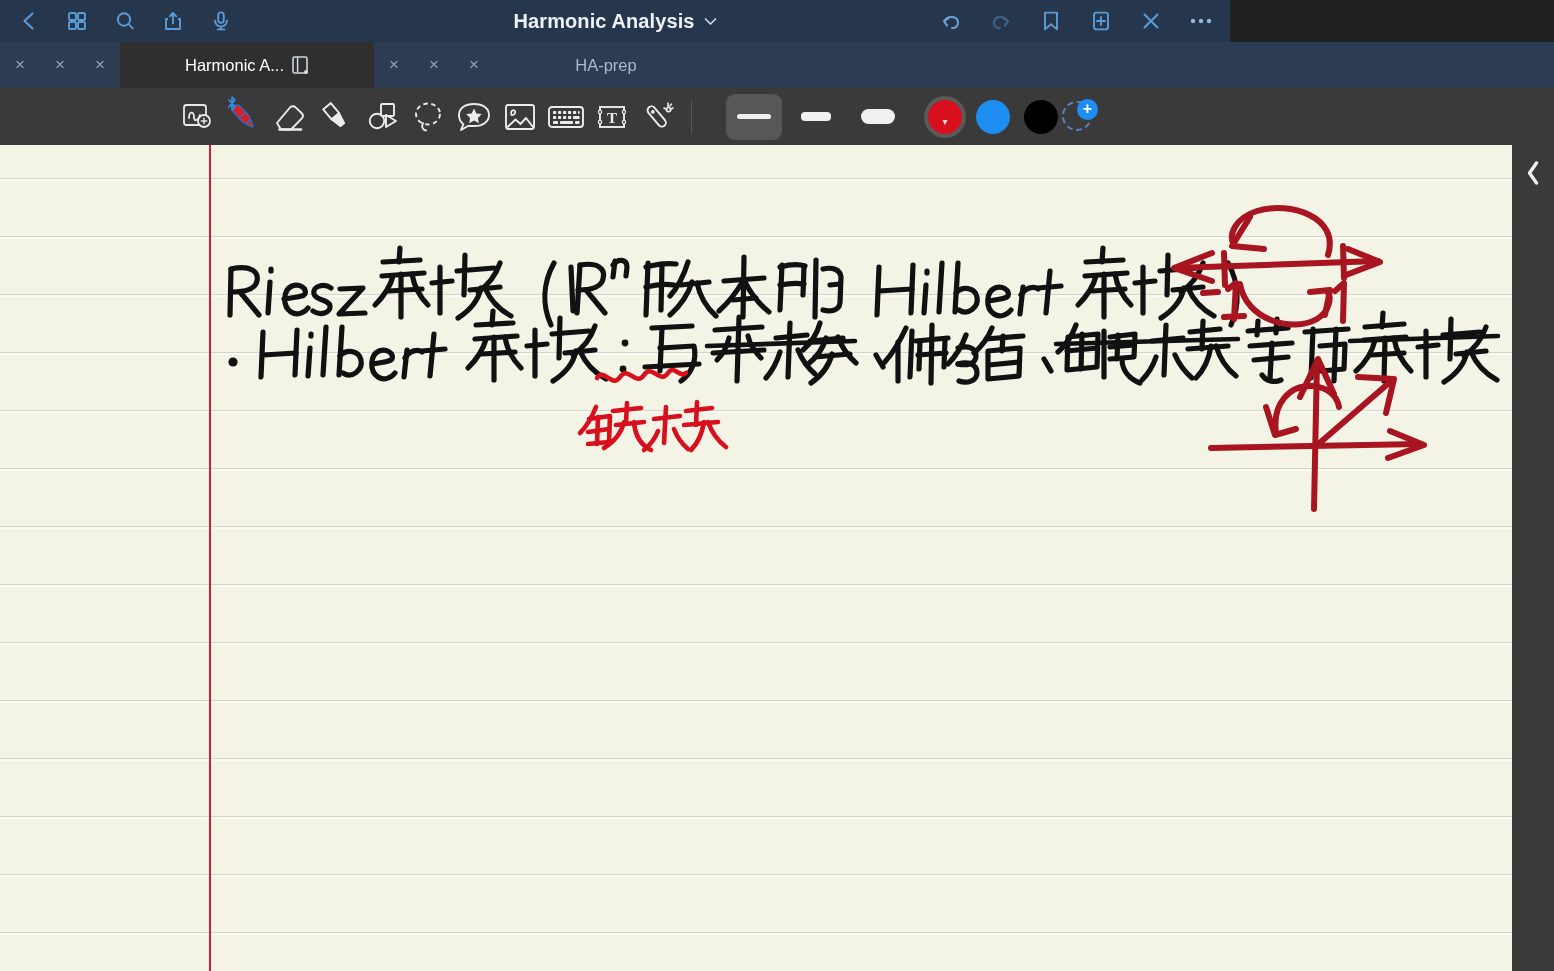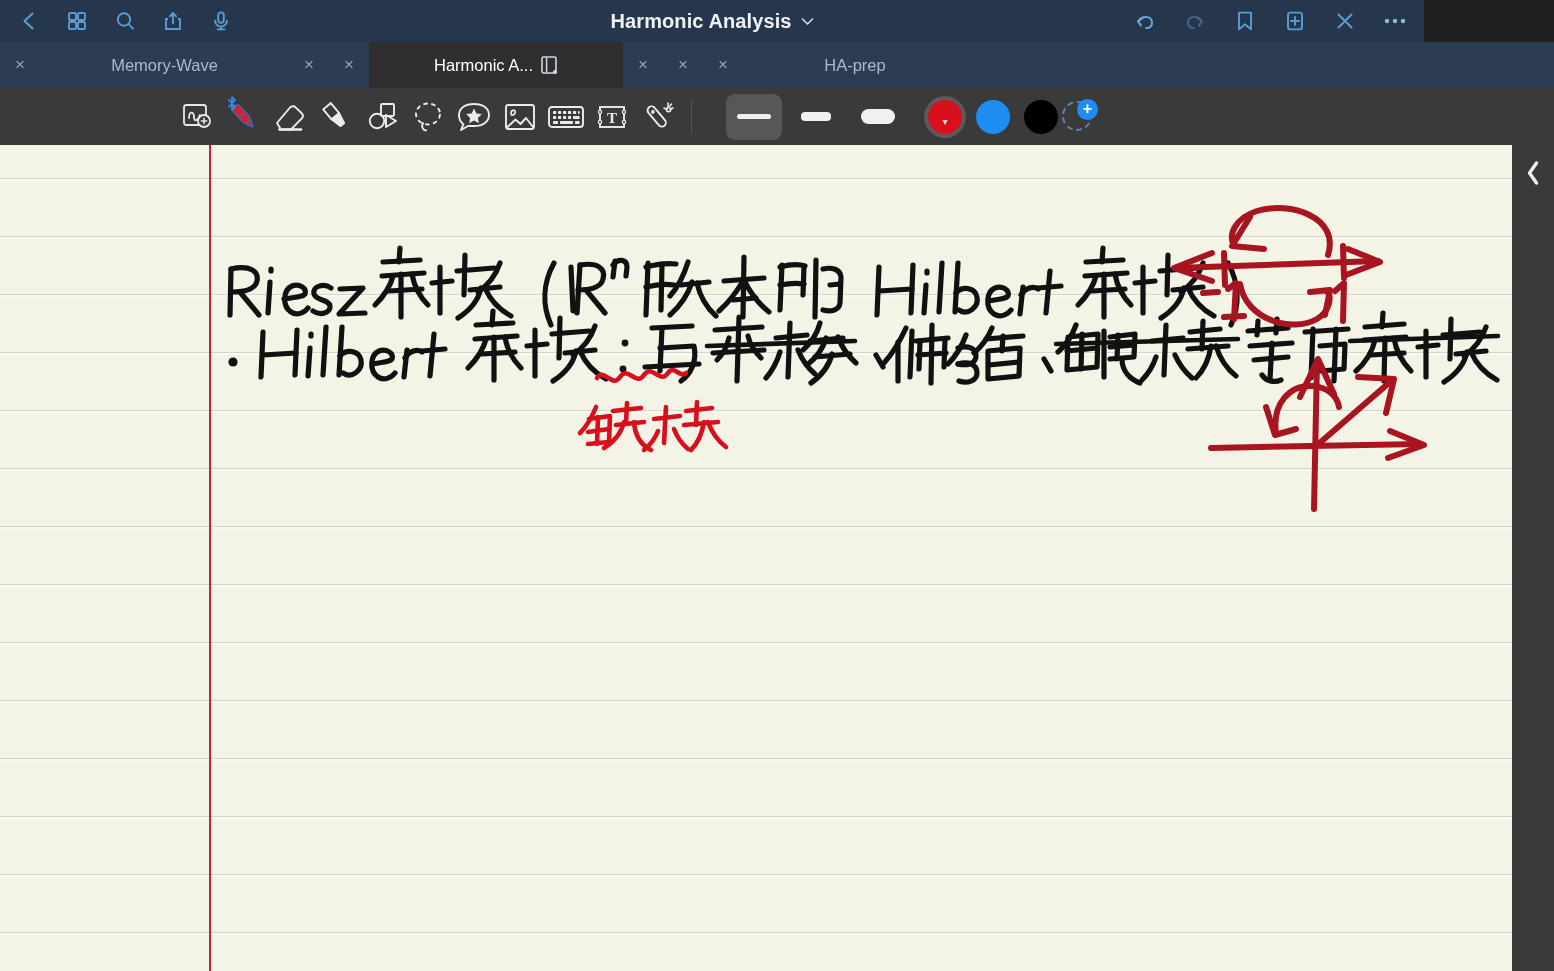--- a/index.html
+++ b/index.html
@@ -18,21 +18,21 @@
     position: relative;
     width: 1554px;
     height: 971px;
     overflow: hidden;
   }
 
   
   .navbar {
     position: absolute;
     top: 0; left: 0;
-    width: 1424px;
+    width: 1230px;
     height: 42px;
     background: #26374d;
     display: flex;
     align-items: center;
   }
   .nav-left {
     display: flex;
     align-items: center;
     gap: 22px;
     padding-left: 16px;
@@ -407,23 +407,20 @@
           <circle cx="12" cy="4" r="2.2" fill="#8fb8e0"></circle>
           <circle cx="20" cy="4" r="2.2" fill="#8fb8e0"></circle>
         </svg>
       </div>
     </div>
   </div>
 
   <div class="tabbar" id="tabbar">
       <div class="tab">
         <div class="tab-close">×</div>
-        <div class="tab-body" style="min-width: 205px;">
-          <span class="tab-label">Memory-Wave</span>
-        </div>
       </div>
       <div class="tab">
         <div class="tab-close">×</div>
       </div>
       <div class="tab active">
         <div class="tab-close">×</div>
         <div class="tab-body" style="min-width: 210px;">
           <span class="tab-label">Harmonic A...</span>
           <span class="tab-page-icon"><svg width="17" height="19" viewBox="0 0 17 19">
               <rect x="1" y="1" width="14" height="16" rx="1.6" fill="none" stroke="#cfd8e4" stroke-width="1.6"></rect>

